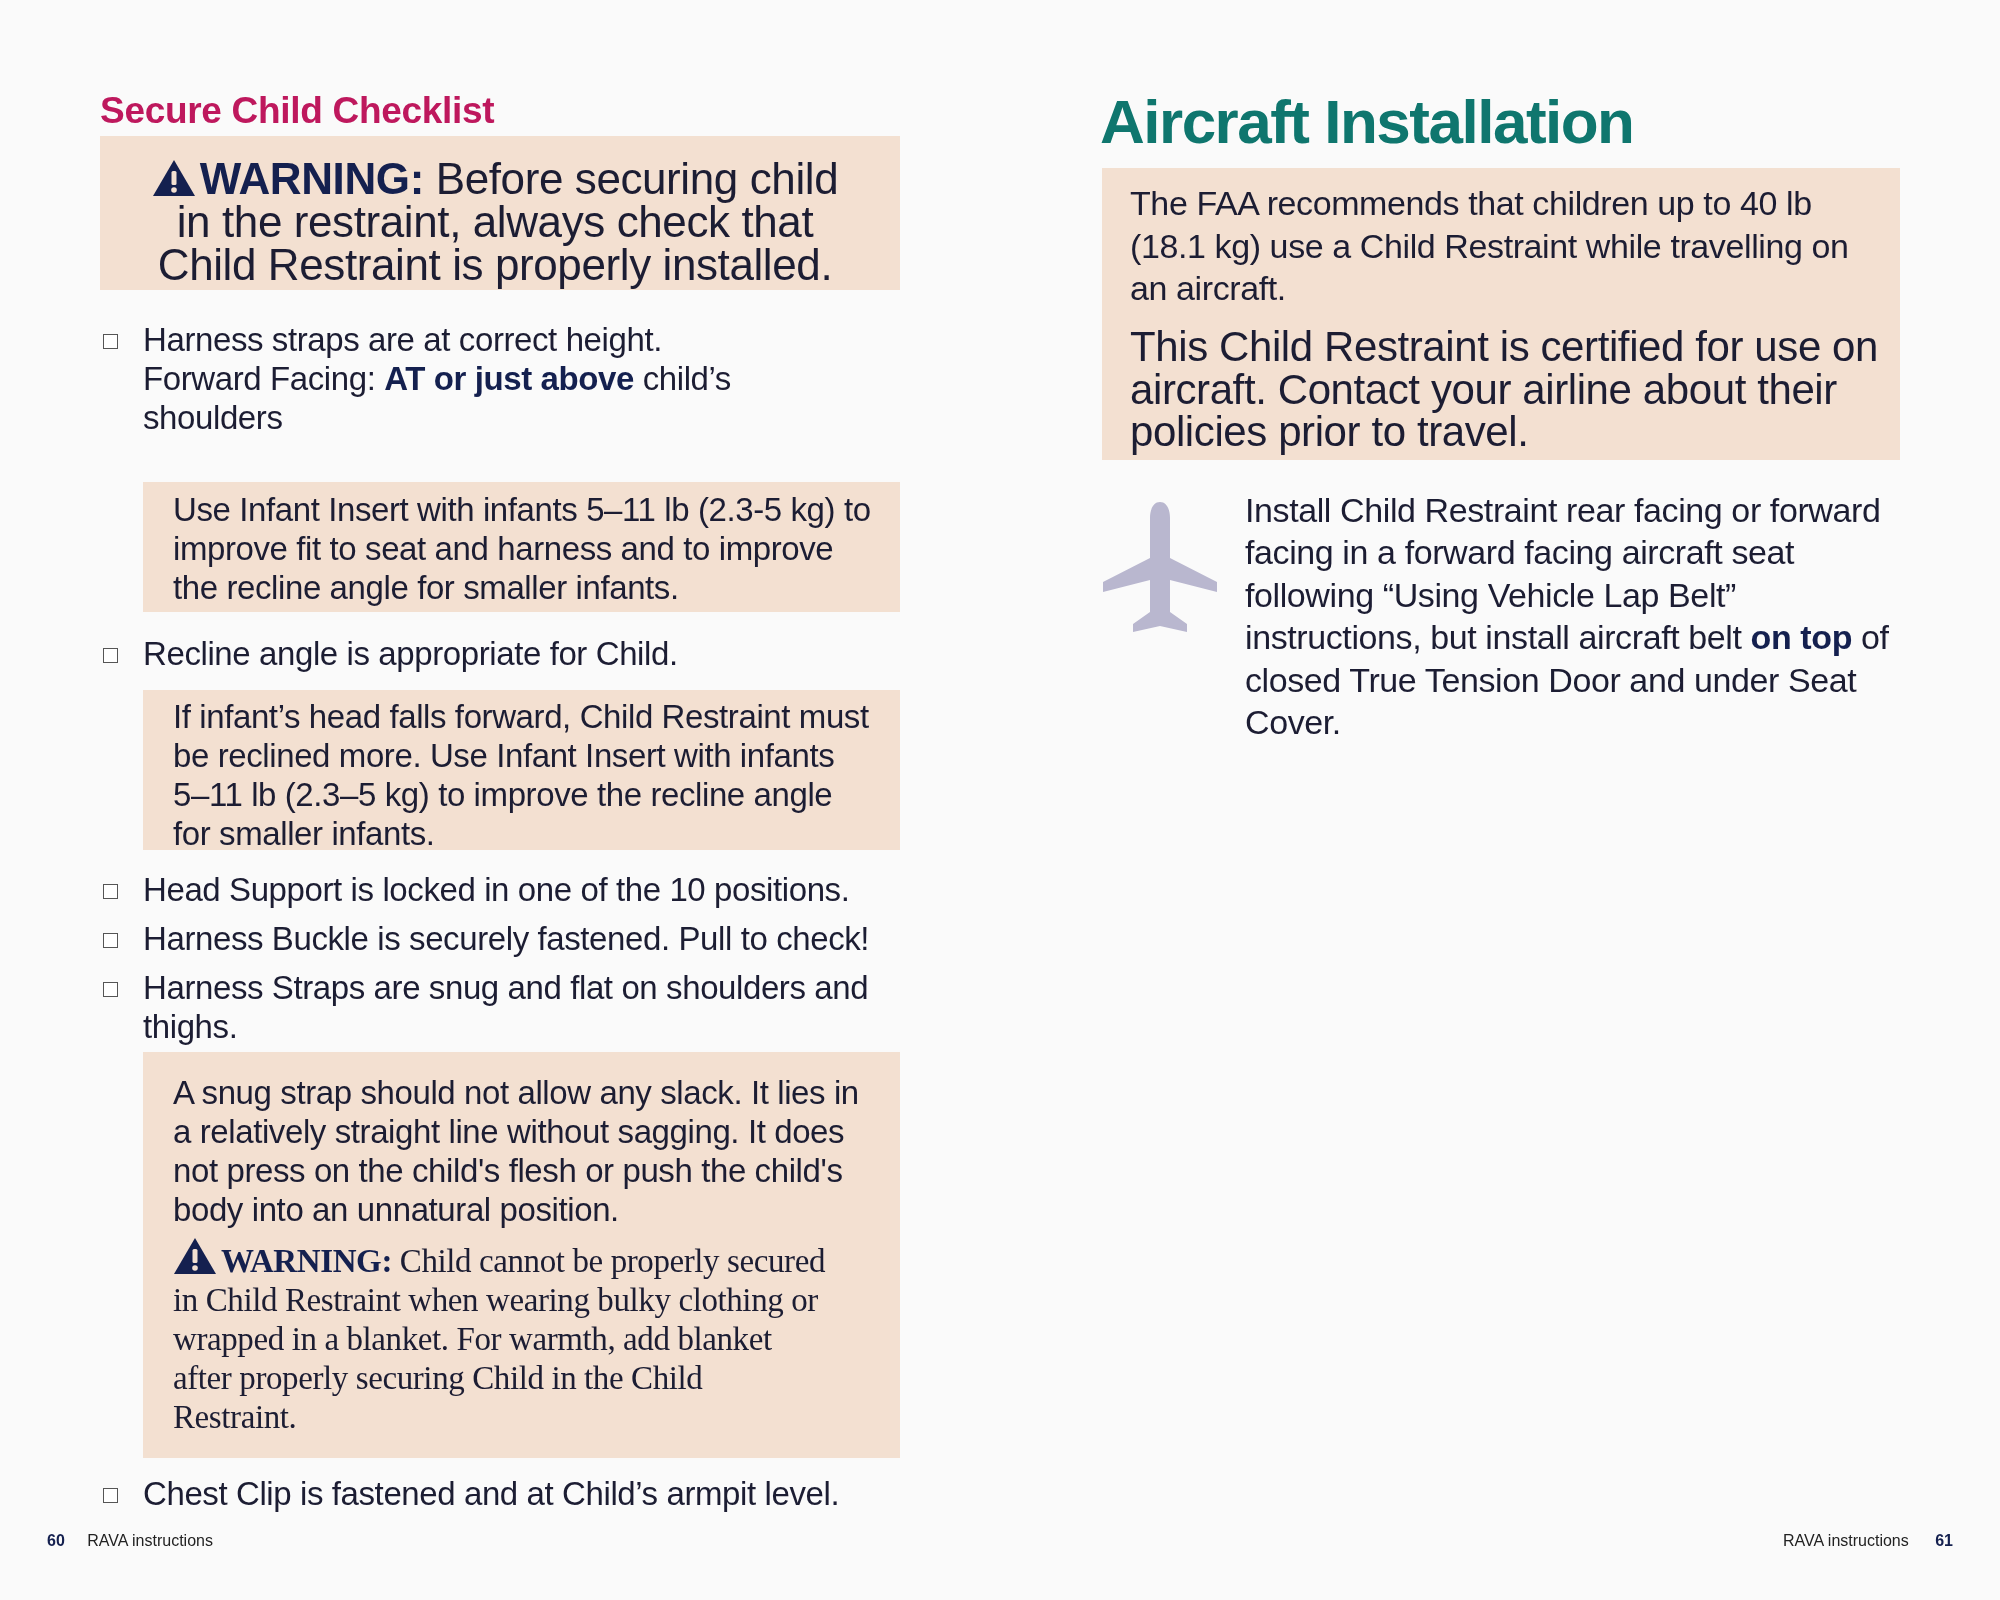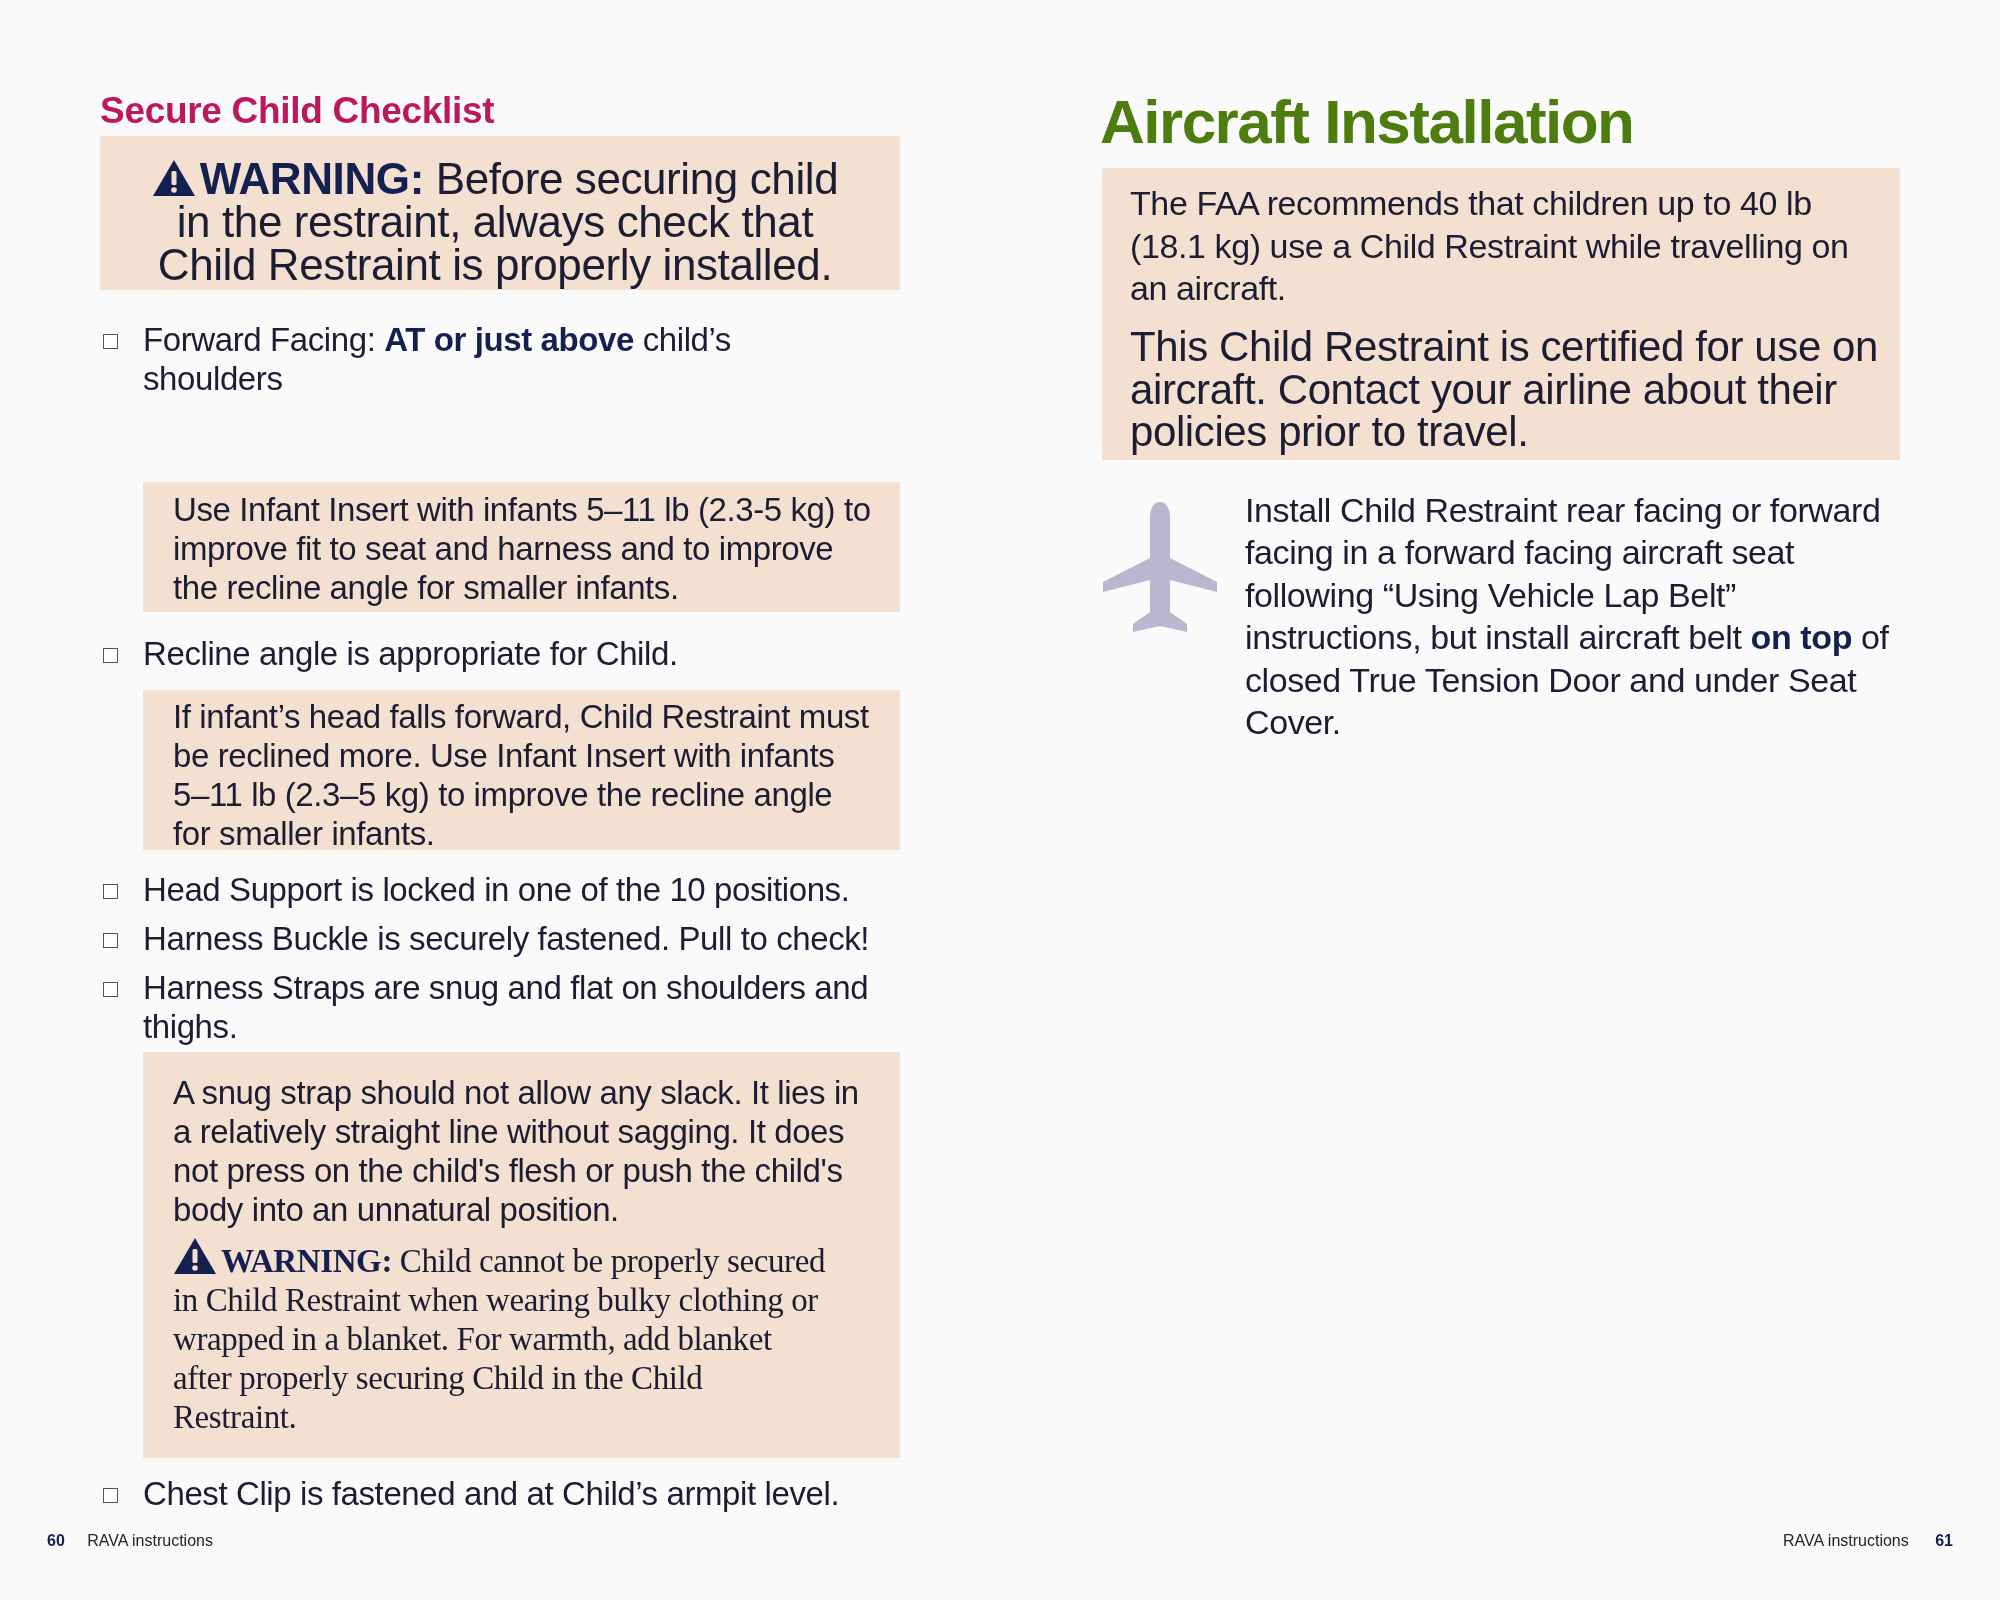--- a/index.html
+++ b/index.html
@@ -3,21 +3,21 @@
 <meta charset="utf-8">
 <style>
   html, body { margin:0; padding:0; }
   body {
     width:2000px; height:1600px; position:relative; overflow:hidden;
     background:#fafafa; color:#1b1d3a;
     font-family:"Liberation Sans", sans-serif;
   }
   .abs { position:absolute; }
   .h-left { left:100px; top:90px; font-size:37px; font-weight:bold; color:#be185d; letter-spacing:-0.3px; }
-  .h-right { left:1100px; top:86px; font-size:62px; font-weight:bold; color:#4d7c0f; letter-spacing:-1.5px; }
+  .h-right { left:1100px; top:86px; font-size:62px; font-weight:bold; color:#0f766e; letter-spacing:-1.5px; }
   .box { background:#f3e0d1; box-sizing:border-box; }
   .txt { font-size:33px; line-height:39px; color:#1c1d33; letter-spacing:-0.4px; }
   .txt b { color:#14204f; }
   .warn-label { font-weight:bold; color:#14204f; }
   .warn-icon { display:inline-block; width:44px; height:38px; vertical-align:-3px; margin-right:4px; }
   .check { position:absolute; left:103px; width:15px; height:15px; border:1.5px solid #555; background:#fff; box-sizing:border-box; }
   .item { position:absolute; left:143px; width:770px; }
   .footer { font-size:16px; color:#222; }
   .footer .num { font-weight:bold; color:#14204f; }
 </style>
@@ -32,20 +32,21 @@
     <svg width="44" height="38" viewBox="0 0 44 38">
         <path d="M22 1 L43 37 L1 37 Z" fill="#14204f"></path>
         <rect x="19.5" y="12" width="5" height="14" rx="1.5" fill="#f3e0d1"></rect>
         <circle cx="22" cy="31" r="2.8" fill="#f3e0d1"></circle>
       </svg>
   </span><span class="warn-label">WARNING:</span><span> Before securing child in the restraint, always check that Child Restraint is properly installed.</span>
 </div>
 
 <div class="check" style="top:334px;"></div>
 <div class="item txt" style="top:320px;">
+  <div>Harness straps are at correct height.</div>
   <div style="width:640px;"><span>Forward Facing: </span><b>AT or just above</b><span> child’s shoulders</span></div>
 </div>
 <div class="abs box" style="left:143px; top:482px; width:757px; height:130px;"></div>
 <div class="abs txt" style="left:173px; top:490px; width:710px;">Use Infant Insert with infants 5–11 lb (2.3-5 kg) to improve fit to seat and harness and to improve the recline angle for smaller infants.</div>
 
 <div class="check" style="top:648px;"></div>
 <div class="item txt" style="top:634px;">Recline angle is appropriate for Child.</div>
 <div class="abs box" style="left:143px; top:690px; width:757px; height:160px;"></div>
 <div class="abs txt" style="left:173px; top:697px; width:705px;">If infant’s head falls forward, Child Restraint must be reclined more. Use Infant Insert with infants 5–11 lb (2.3–5 kg) to improve the recline angle for smaller infants.</div>
 

